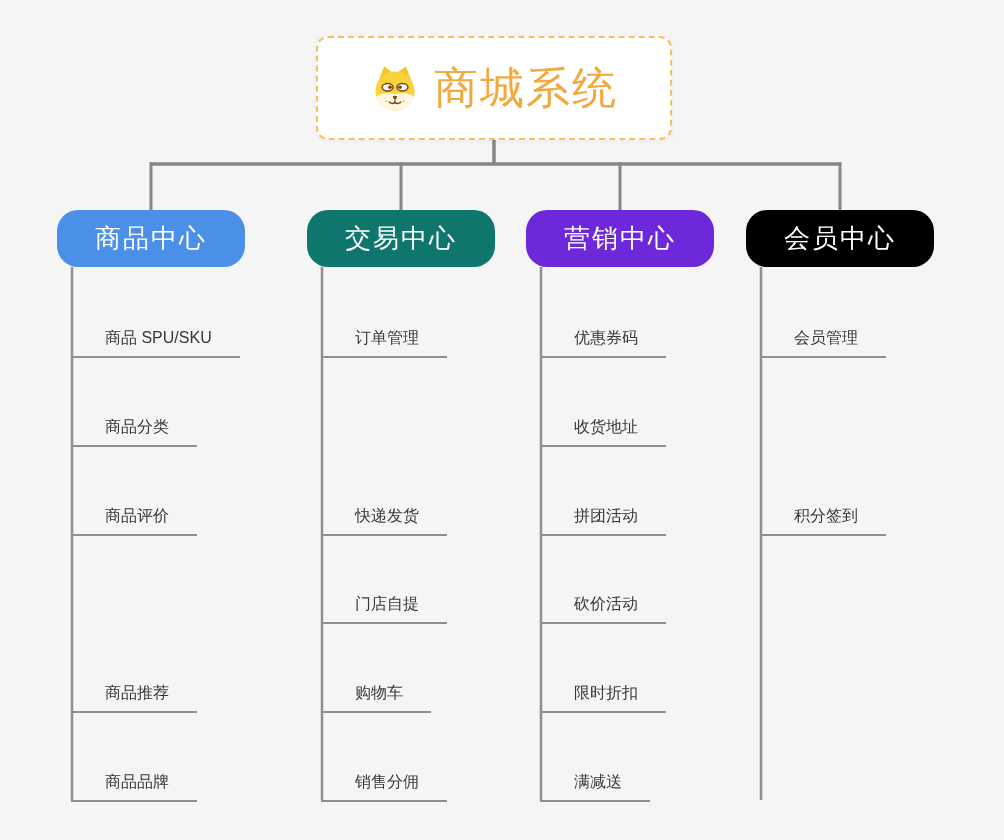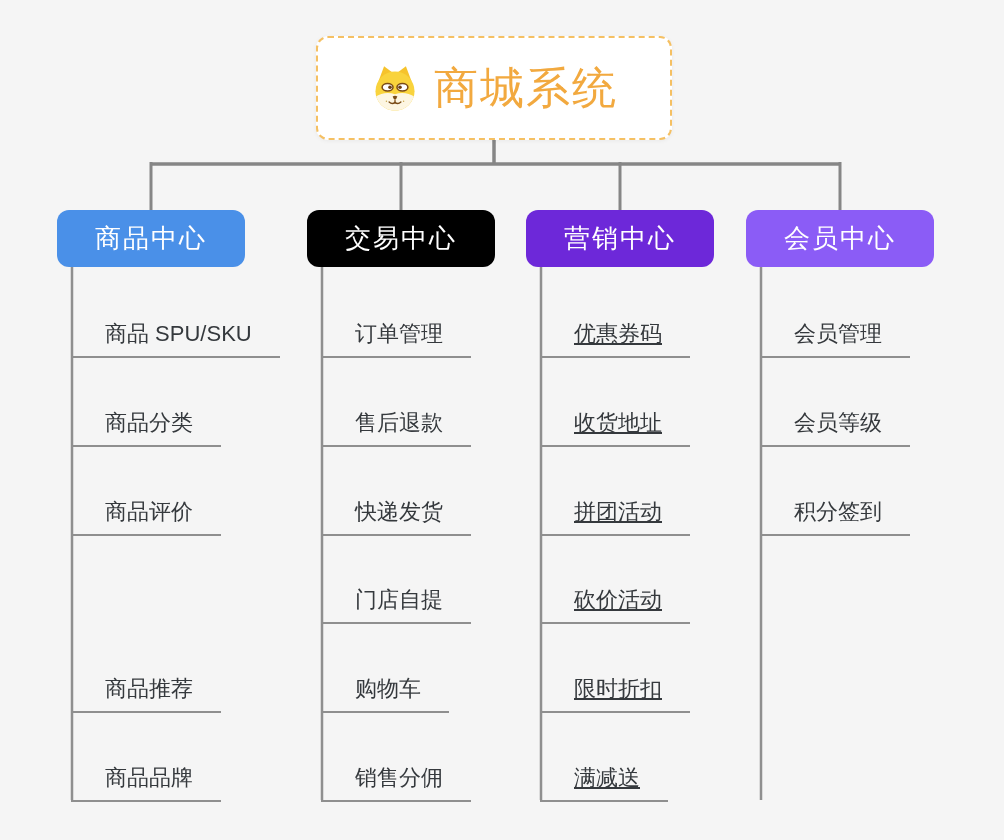--- a/index.html
+++ b/index.html
@@ -37,48 +37,48 @@
     font-size: 44px;
     color: #f2a93f;
     letter-spacing: 2px;
     white-space: nowrap;
   }
   .doge-icon { display: block; }
   
   .branch {
     position: absolute; top: 210px;
     width: 188px; height: 57px;
-    border-radius: 12px;
+    border-radius: 21px;
     display: flex; align-items: center; justify-content: center;
     color: #ffffff;
     font-size: 26px;
     letter-spacing: 2px;
     white-space: nowrap;
     cursor: pointer;
   }
   .branch.col-0 { left: 57px; }
   .branch.col-1 { left: 307px; }
   .branch.col-2 { left: 526px; }
   .branch.col-3 { left: 746px; }
   
   .child {
     position: absolute;
     height: 48px;
     box-sizing: border-box;
     border-bottom: 2px solid #8f8f8f;
     padding: 0 28px 7px 34px;
     display: flex; align-items: flex-end;
-    font-size: 22px;
+    font-size: 16px;
     color: #35393d;
     white-space: nowrap;
     cursor: pointer;
   }
   .child.col-0 { left: 71px; }
   .child.col-1 { left: 321px; }
-  .child.col-2 { left: 540px; text-decoration: underline; }
+  .child.col-2 { left: 540px; }
   .child.col-3 { left: 760px; }
   .child.row-0 { top: 310px; }
   .child.row-1 { top: 399px; }
   .child.row-2 { top: 488px; }
   .child.row-3 { top: 576px; }
   .child.row-4 { top: 665px; }
   .child.row-5 { top: 754px; }
 </style>
 </head>
 <body>
@@ -130,40 +130,38 @@
 
   <div class="branch col-0" style="background-color: rgb(74, 144, 232);">
     <span>商品中心</span>
   </div>
   <div class="child col-0 row-0">商品 SPU/SKU</div>
   <div class="child col-0 row-1">商品分类</div>
   <div class="child col-0 row-2">商品评价</div>
   <div class="child col-0 row-4">商品推荐</div>
   <div class="child col-0 row-5">商品品牌</div>
 
-  <div class="branch col-1" style="background-color: #000000;">
+  <div class="branch col-1" style="background-color: #0f766e;">
     <span>交易中心</span>
   </div>
   <div class="child col-1 row-0">订单管理</div>
-  <div class="child col-1 row-1">售后退款</div>
   <div class="child col-1 row-2">快递发货</div>
   <div class="child col-1 row-3">门店自提</div>
   <div class="child col-1 row-4">购物车</div>
   <div class="child col-1 row-5">销售分佣</div>
 
   <div class="branch col-2" style="background-color: #6d28d9;">
     <span>营销中心</span>
   </div>
   <div class="child col-2 row-0">优惠券码</div>
   <div class="child col-2 row-1">收货地址</div>
   <div class="child col-2 row-2">拼团活动</div>
   <div class="child col-2 row-3">砍价活动</div>
   <div class="child col-2 row-4">限时折扣</div>
   <div class="child col-2 row-5">满减送</div>
 
-  <div class="branch col-3" style="background-color: #8b5cf6;">
+  <div class="branch col-3" style="background-color: #000000;">
     <span>会员中心</span>
   </div>
   <div class="child col-3 row-0">会员管理</div>
-  <div class="child col-3 row-1">会员等级</div>
   <div class="child col-3 row-2">积分签到</div>
 
 </div>
 
 </body></html>

